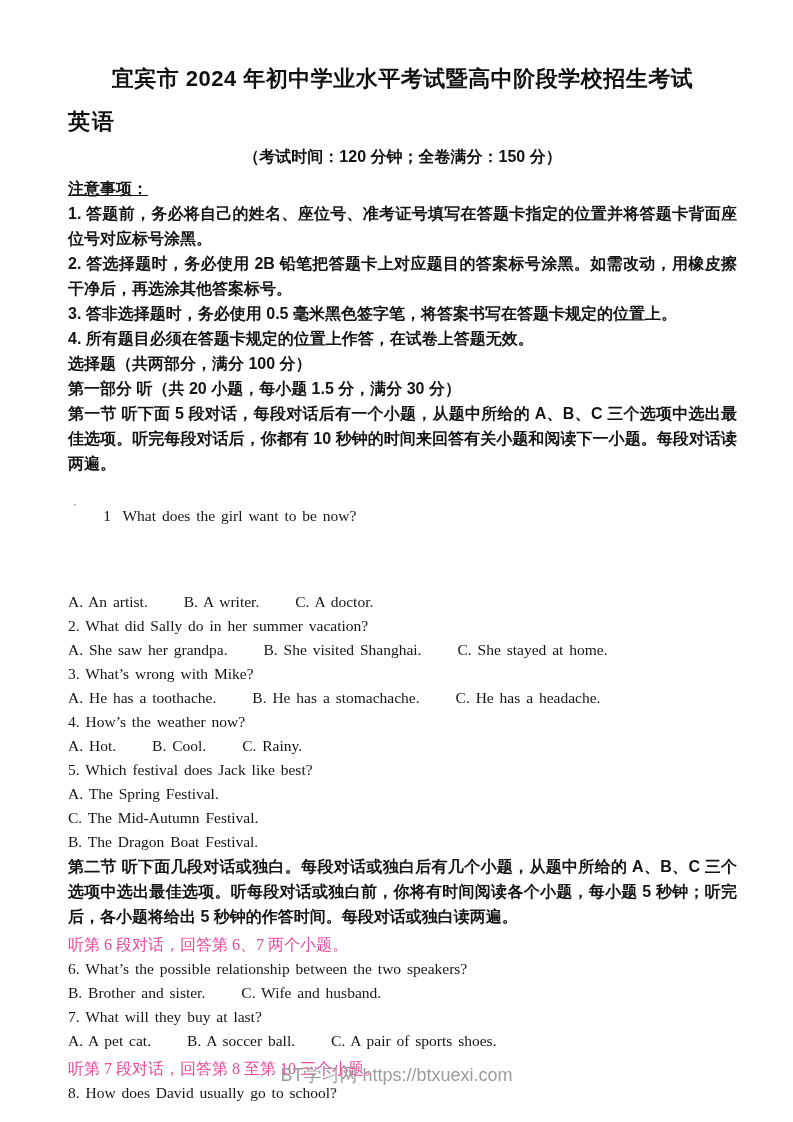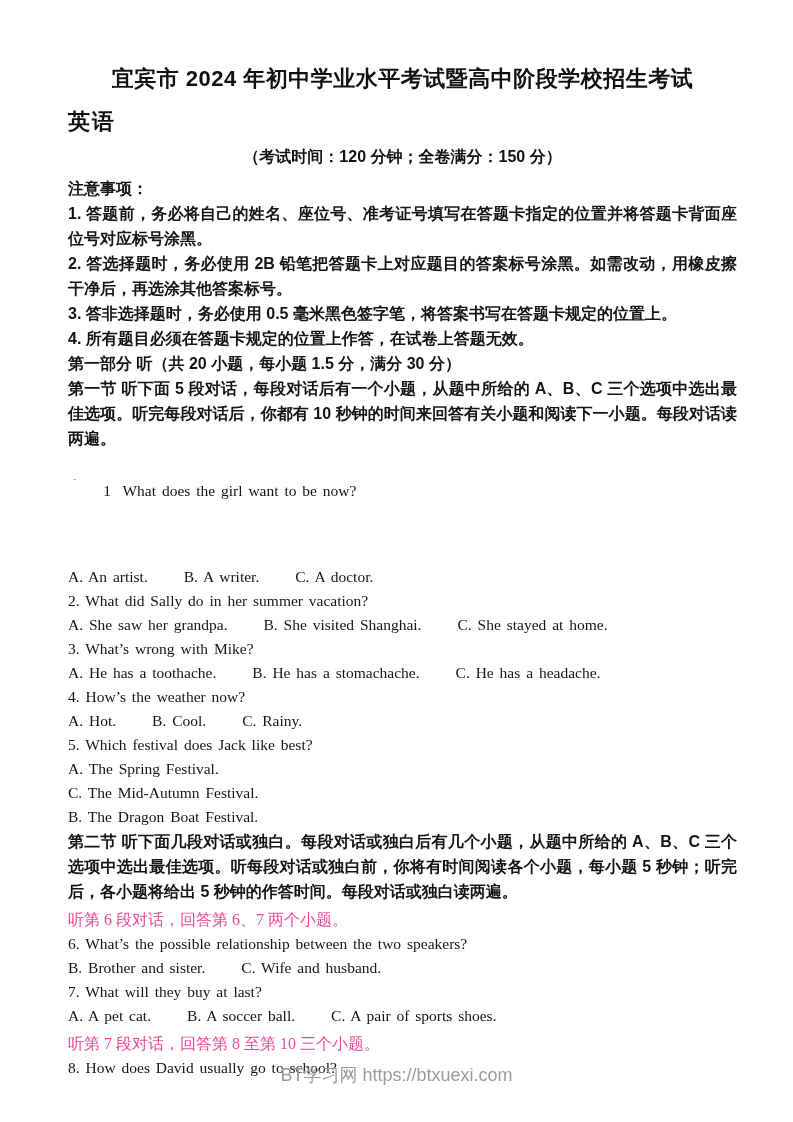--- a/index.html
+++ b/index.html
@@ -32,21 +32,21 @@
     text-align:center;
     margin-top:10px;
     color:#111;
   }
   
   .cnb{
     font:700 16px/25px "Liberation Sans","DejaVu Sans",sans-serif;
     text-align:justify;
     color:#141414;
   }
-  .notice-heading{margin-top:8px;}
+  .notice-heading{margin-top:8px;text-decoration:underline;}
   
   .cnr{
     font:400 16px/24px "Liberation Serif","DejaVu Serif",serif;
     color:#ec4899;
   }
   
   .en{
     font:400 15.5px/24px "Liberation Serif","DejaVu Serif",serif;
     white-space:pre-wrap;
     word-spacing:2px;
@@ -83,20 +83,21 @@
     <div class="doc-title">宜宾市 2024 年初中学业水平考试暨高中阶段学校招生考试</div>
     <div class="doc-subject">英语</div>
     <div class="doc-info">（考试时间：120 分钟；全卷满分：150 分）</div>
 
     <div class="cnb notice-heading">注意事项：</div>
     <div class="cnb">1. 答题前，务必将自己的姓名、座位号、准考证号填写在答题卡指定的位置并将答题卡背面座位号对应标号涂黑。</div>
     <div class="cnb">2. 答选择题时，务必使用 2B 铅笔把答题卡上对应题目的答案标号涂黑。如需改动，用橡皮擦干净后，再选涂其他答案标号。</div>
     <div class="cnb">3. 答非选择题时，务必使用 0.5 毫米黑色签字笔，将答案书写在答题卡规定的位置上。</div>
     <div class="cnb">4. 所有题目必须在答题卡规定的位置上作答，在试卷上答题无效。</div>
 
+    <div class="cnb">选择题（共两部分，满分 100 分）</div>
     <div class="cnb">第一部分 听（共 20 小题，每小题 1.5 分，满分 30 分）</div>
     <div class="cnb">第一节 听下面 5 段对话，每段对话后有一个小题，从题中所给的 A、B、C 三个选项中选出最佳选项。听完每段对话后，你都有 10 秒钟的时间来回答有关小题和阅读下一小题。每段对话读两遍。</div>
 
     <div class="en q1wrap">
       <span>1  What does the girl want to be now?</span>
       <span class="artifact">·</span>
     </div>
     <div class="en opts opts-first">
       <span>A. An artist.</span>
       <span>B. A writer.</span>

